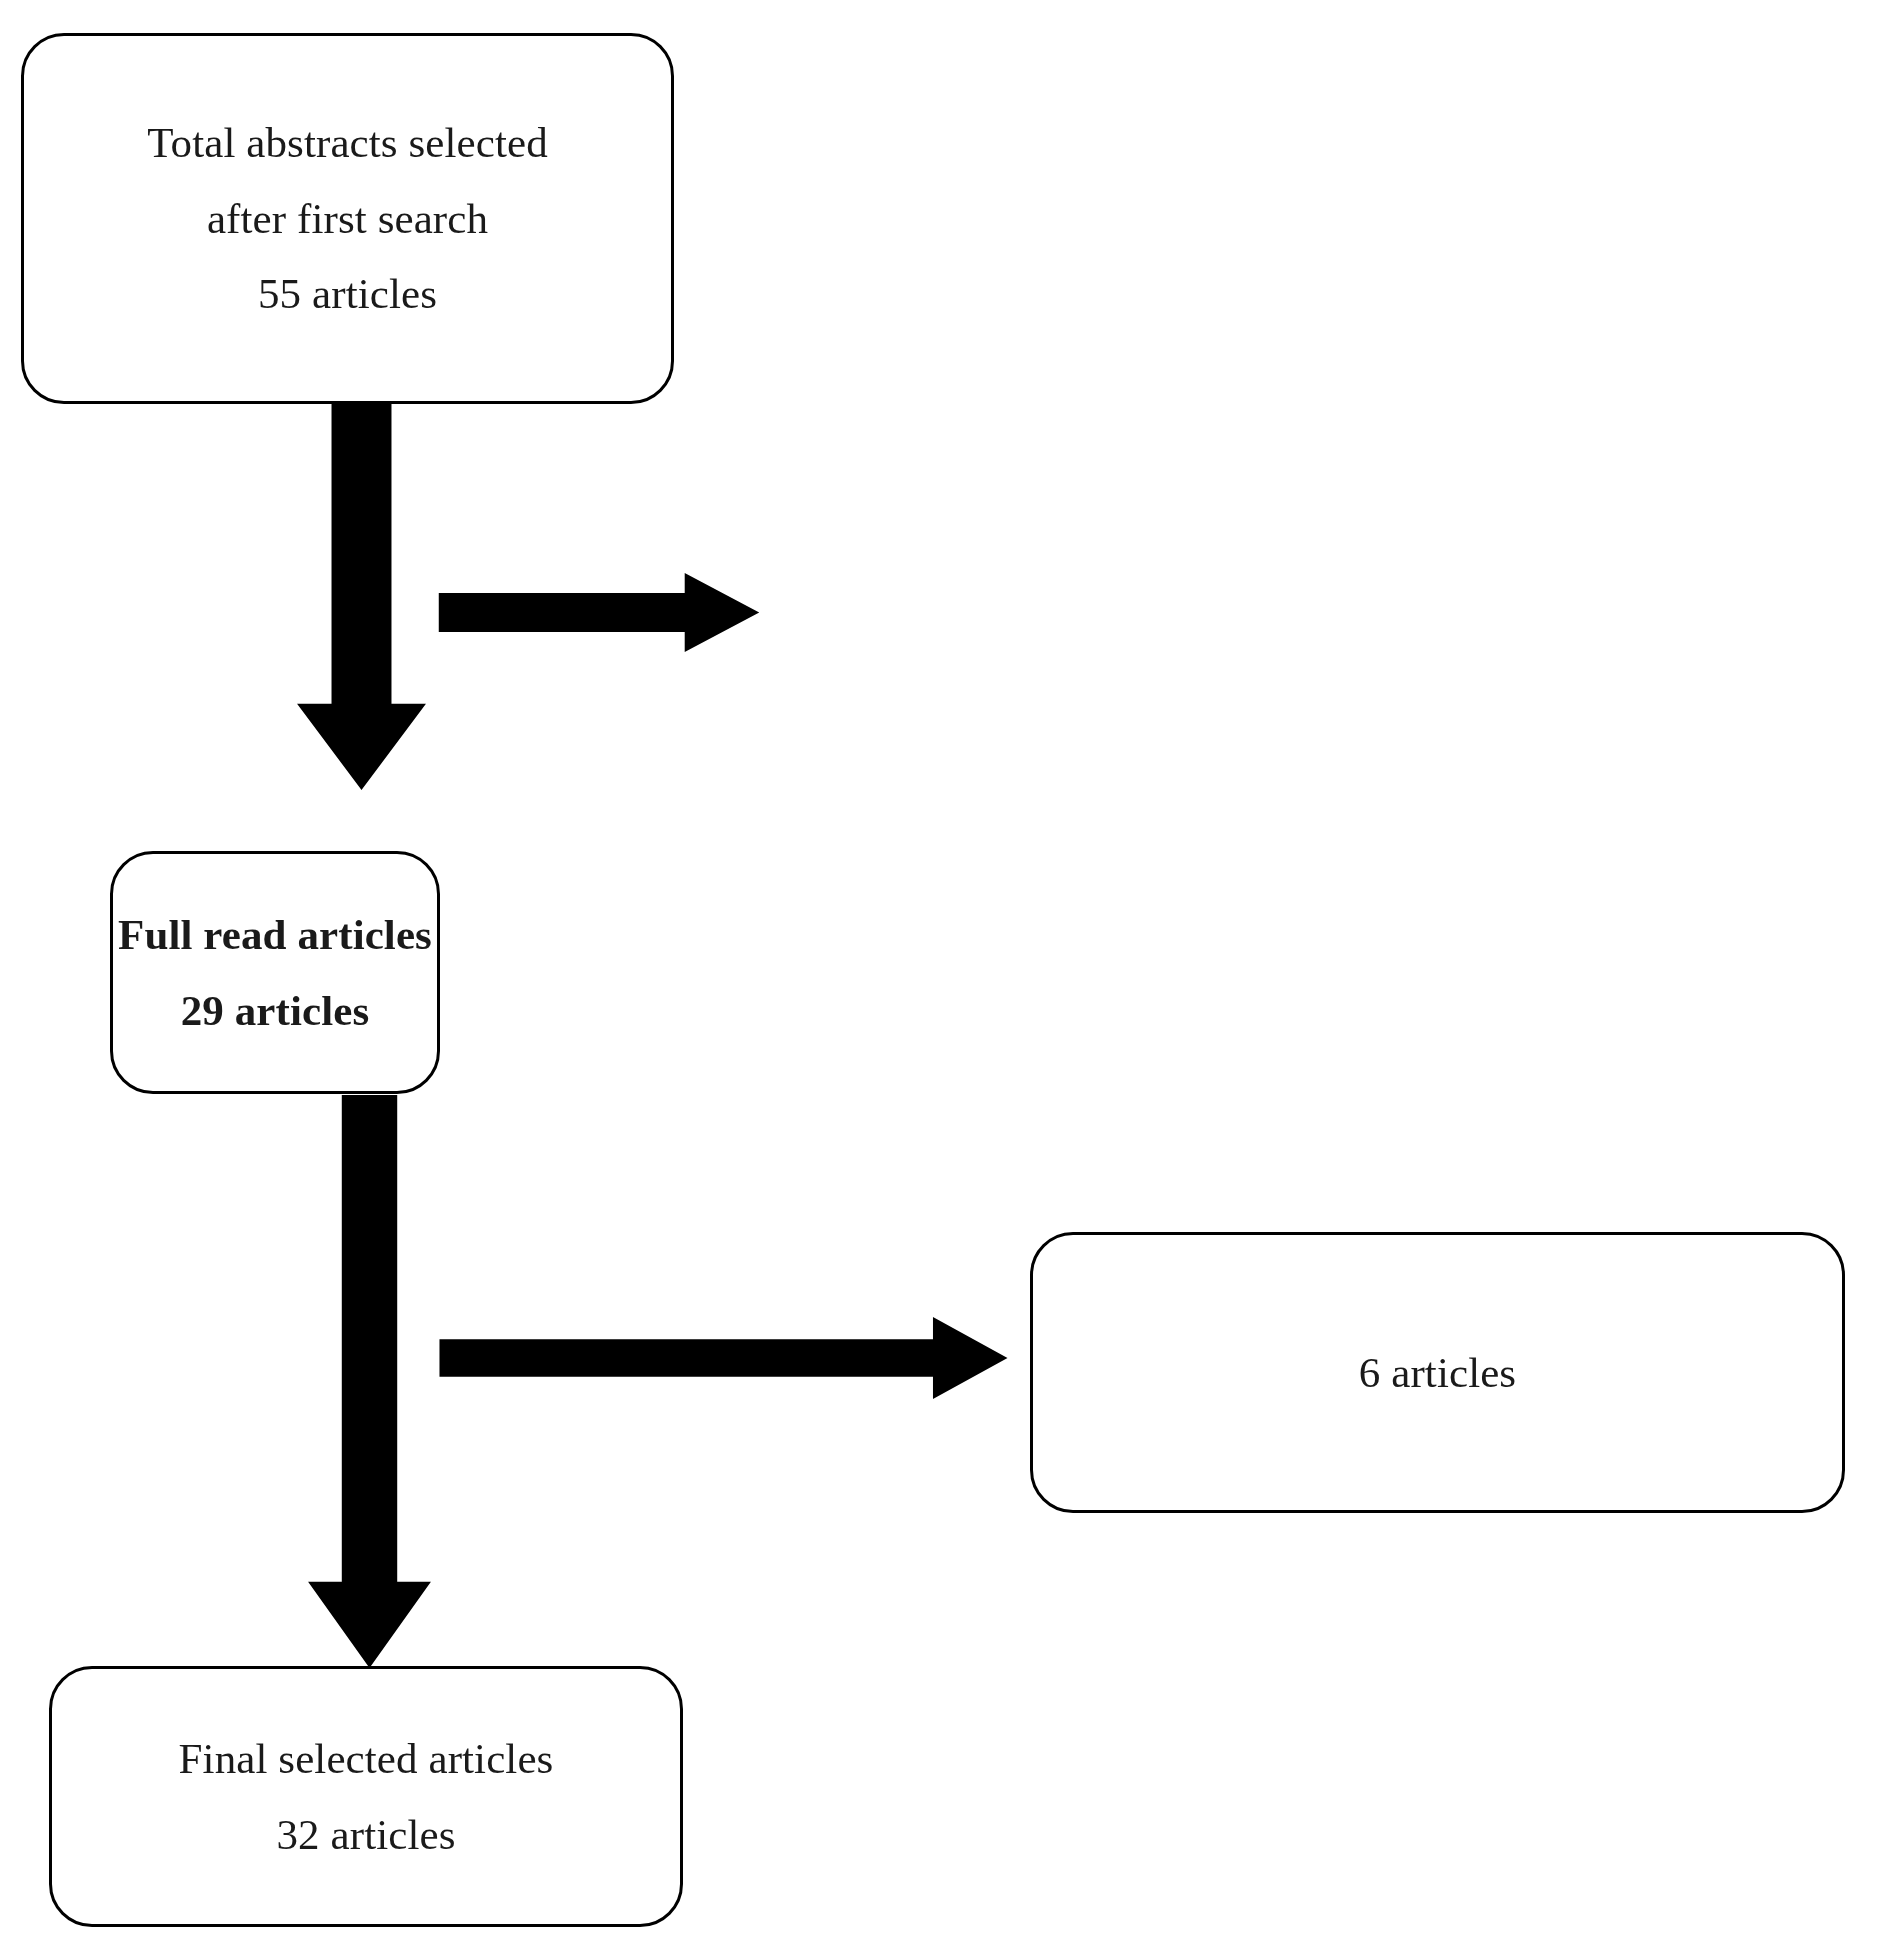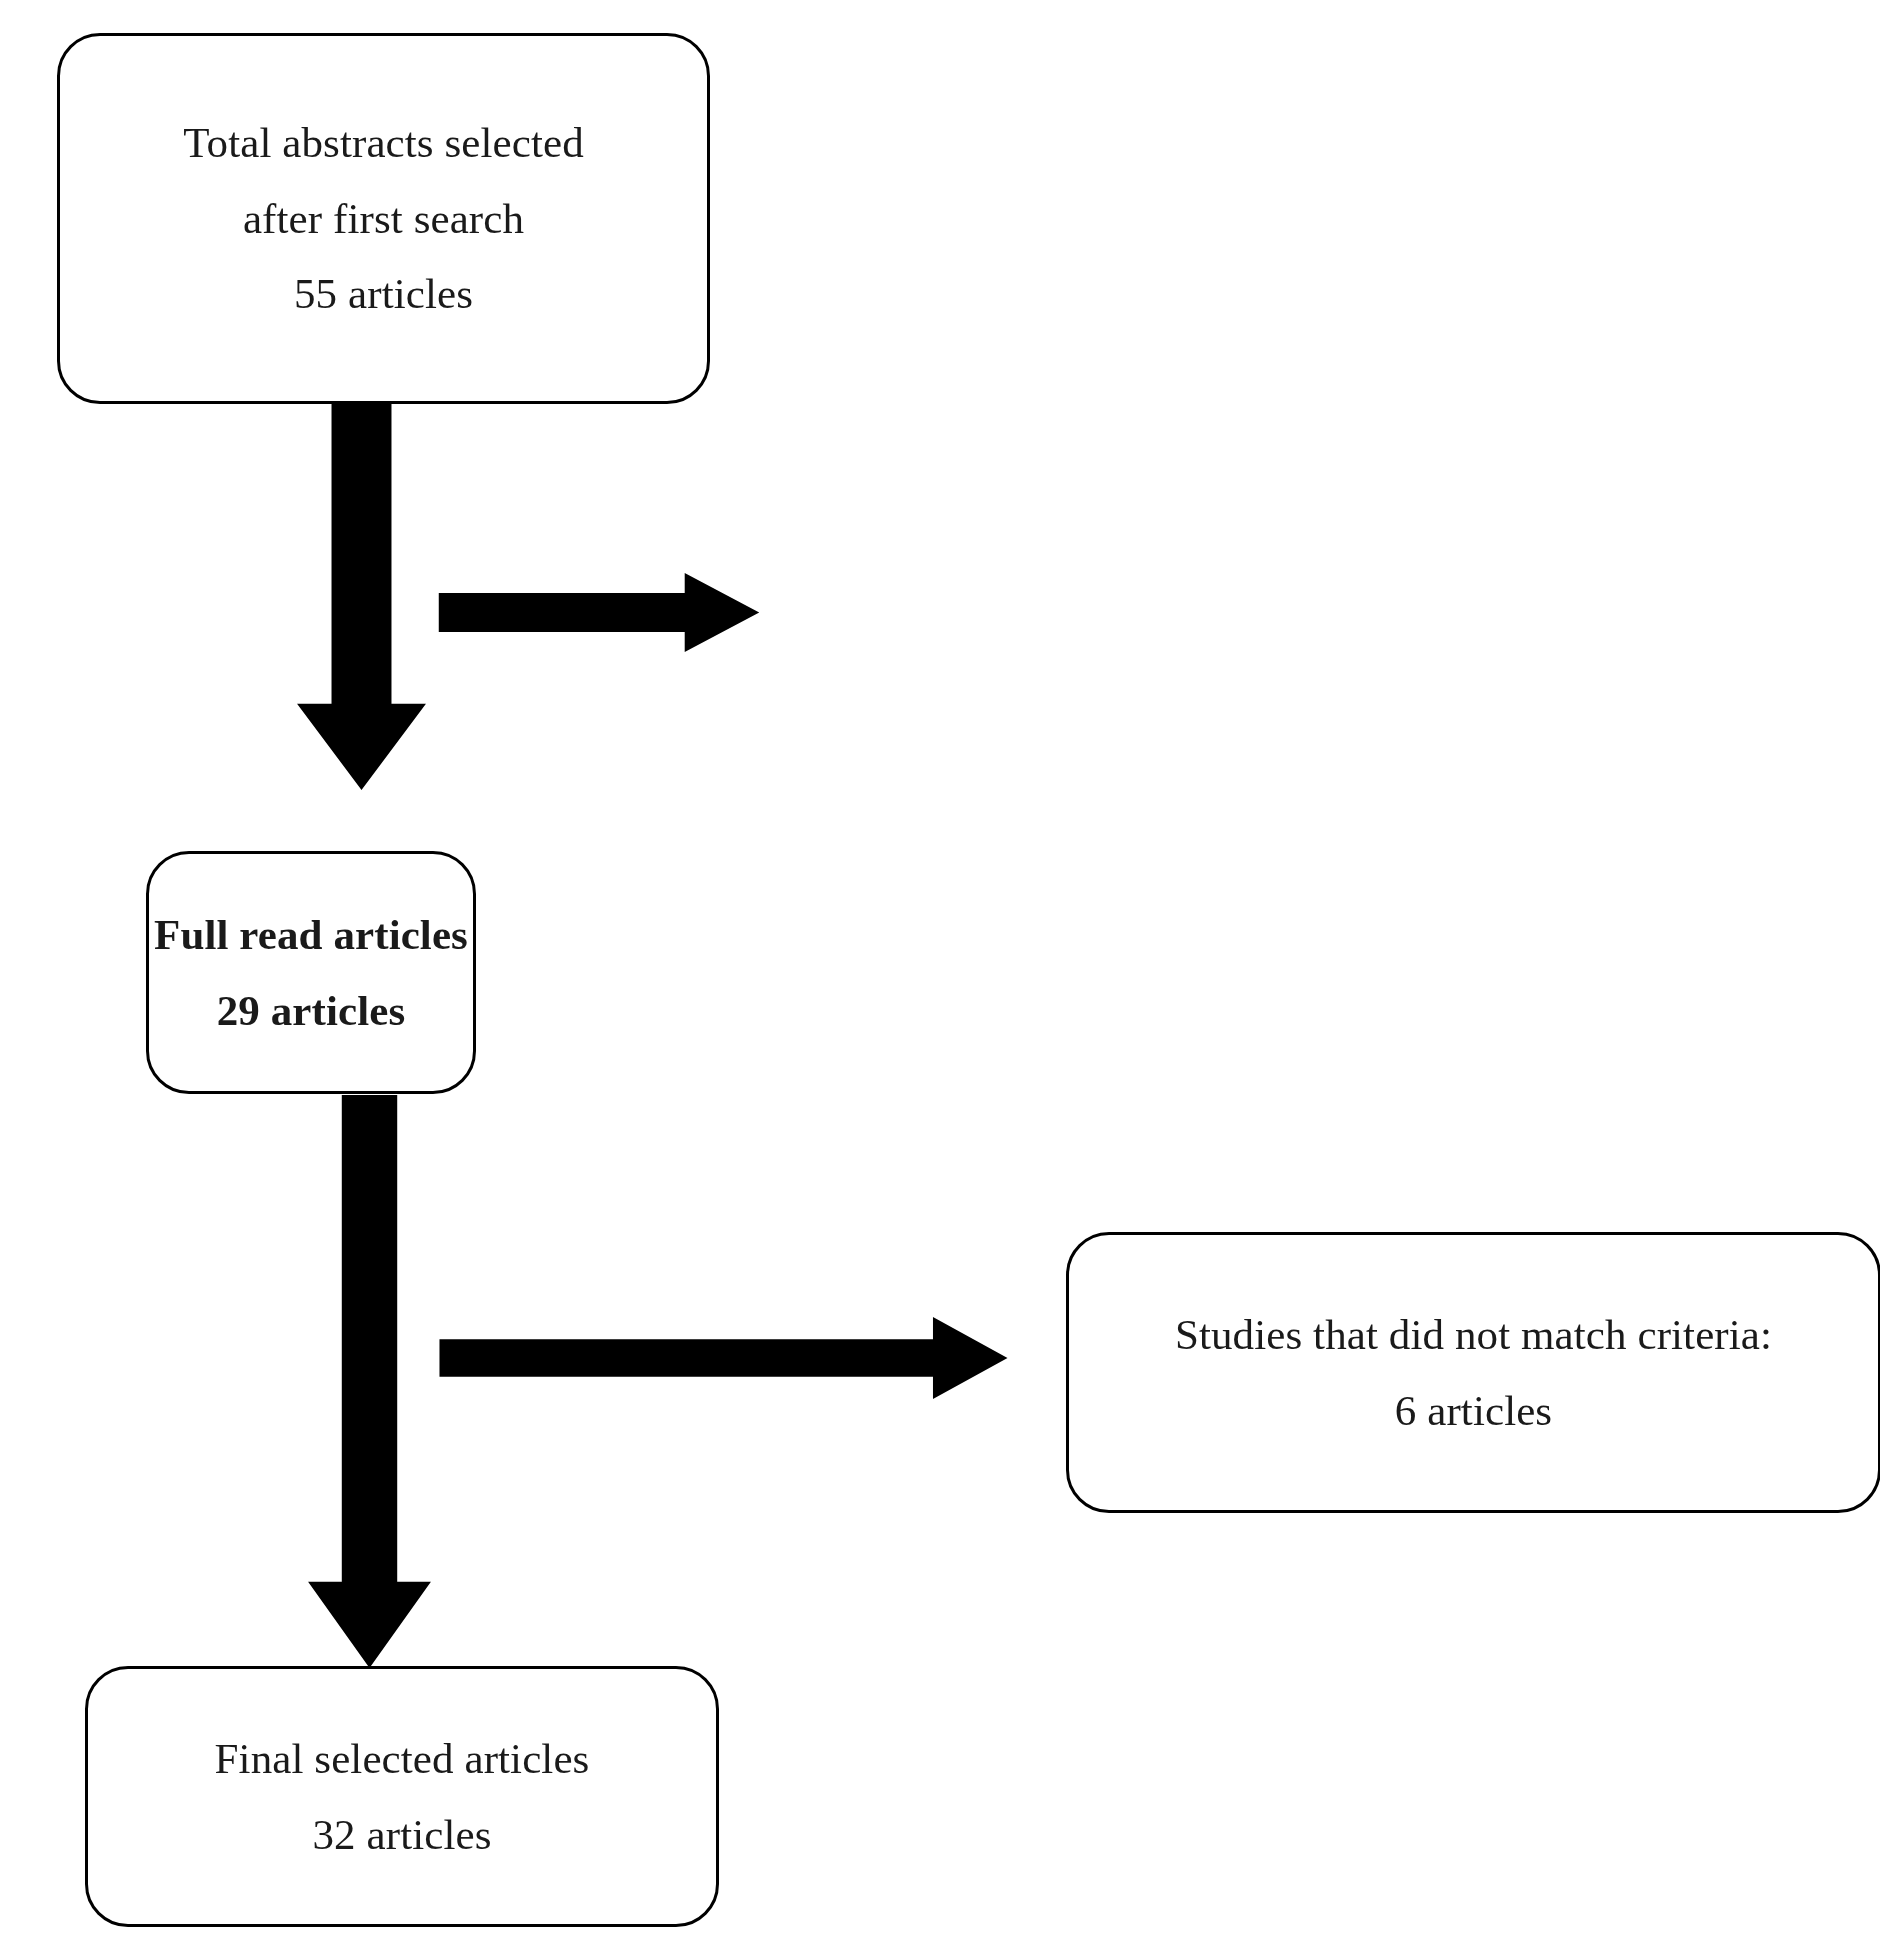--- a/index.html
+++ b/index.html
@@ -22,21 +22,20 @@
     position: absolute;
     box-sizing: border-box;
     background: #ffffff;
     border: 3.7px solid #000000;
     border-radius: 43px;
     display: flex;
     flex-direction: column;
     align-items: center;
     justify-content: center;
     text-align: center;
-    margin-left: 36px;
   }
   .node-line {
     display: block;
     color: #1a1a1a;
     font-size: 43px;
     line-height: 1.76;
     white-space: nowrap;
     letter-spacing: 0.1px;
   }
   
@@ -60,21 +59,20 @@
     <span class="node-line">55 articles</span>
   </div>
 
 
   <div class="node-box" id="node-full-read">
     <span class="node-line">Full read articles</span>
     <span class="node-line">29 articles</span>
   </div>
 
   <div class="node-box" id="node-not-match">
-    <span class="node-line">Studies that did not match criteria:</span>
     <span class="node-line">6 articles</span>
   </div>
 
   <div class="node-box" id="node-final-selected">
     <span class="node-line">Final selected articles</span>
     <span class="node-line">32 articles</span>
   </div>
 
   <div class="arrow" style="left:297px; top:404px; width:129px; height:386px;">
     <svg width="129" height="386" viewBox="0 0 172 515" xmlns="http://www.w3.org/2000/svg">

